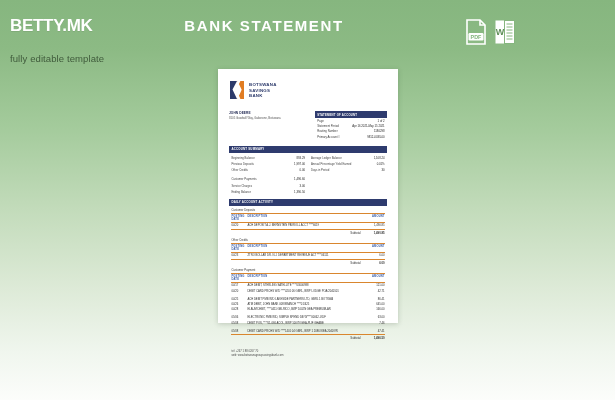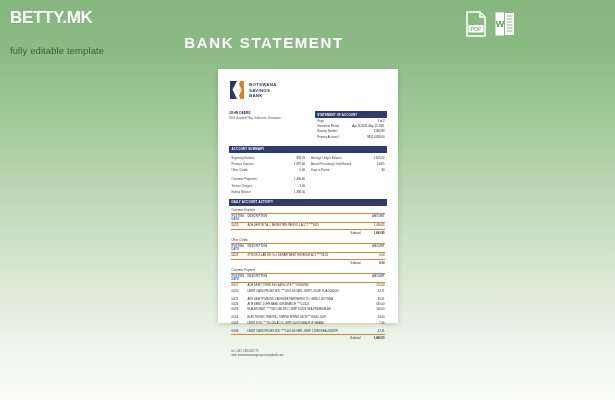--- a/index.html
+++ b/index.html
@@ -7,35 +7,35 @@
     width: 615px; height: 400px; overflow: hidden;
     font-family: "Liberation Sans", sans-serif;
     background: linear-gradient(to bottom, #86b67f 0%, #8dbc85 14%, #a9ceа0 35%, #c9dec2 55%, #e4eddf 74%, #f4f8f2 88%, #fbfdfa 100%);
     position: relative;
   }
   .page-bg {
     position: absolute; inset: 0;
     background: linear-gradient(to bottom, #86b67f 0%, #8cba84 12%, #a4cb9c 32%, #c2dbba 52%, #ddead7 72%, #f0f6ee 88%, #fcfdfb 100%);
   }
   
-  .topbar { position: absolute; top: 0; left: 0; width: 528px; height: 50px; }
+  .topbar { position: absolute; top: 8px; left: 0; width: 528px; height: 50px; }
   .brand { position: absolute; left: 10px; top: 8px; }
   .brand-logo {
     font-size: 17px; font-weight: bold; color: #ffffff;
     letter-spacing: -0.3px; line-height: 19px;
     text-shadow: 0 1px 0 rgba(0,0,0,.07);
   }
   .brand-sub {
     font-size: 9.5px; color: #3f5a3b; line-height: 12px; margin-top: 18px;
     letter-spacing: .1px;
   }
   .doc-title {
     position: absolute; left: 0; right: 0; top: 9px;
     text-align: center; font-size: 15px; font-weight: bold;
-    color: #ffffff; letter-spacing: 1.6px; margin-top: 25px;
+    color: #ffffff; letter-spacing: 1.6px;
   }
   .format-icons {
     position: absolute; right: 12px; top: 11px;
     display: flex; gap: 7px; align-items: flex-start;
   }
   .fmt { width: 22px; height: 26px; position: relative; }
   .fmt svg { display: block; }
   
   .sheet {
     position: absolute; left: 218px; top: 69px;

